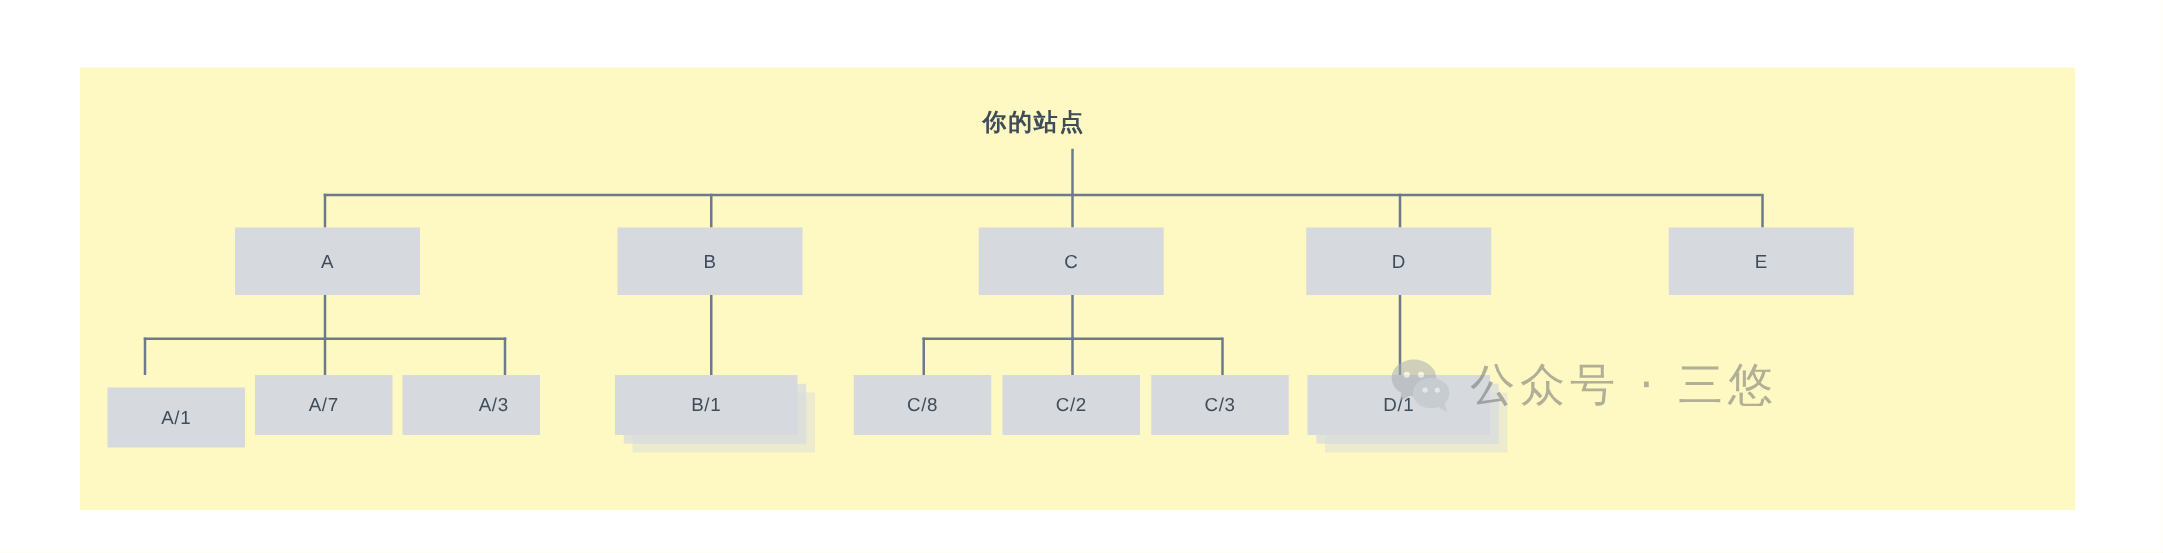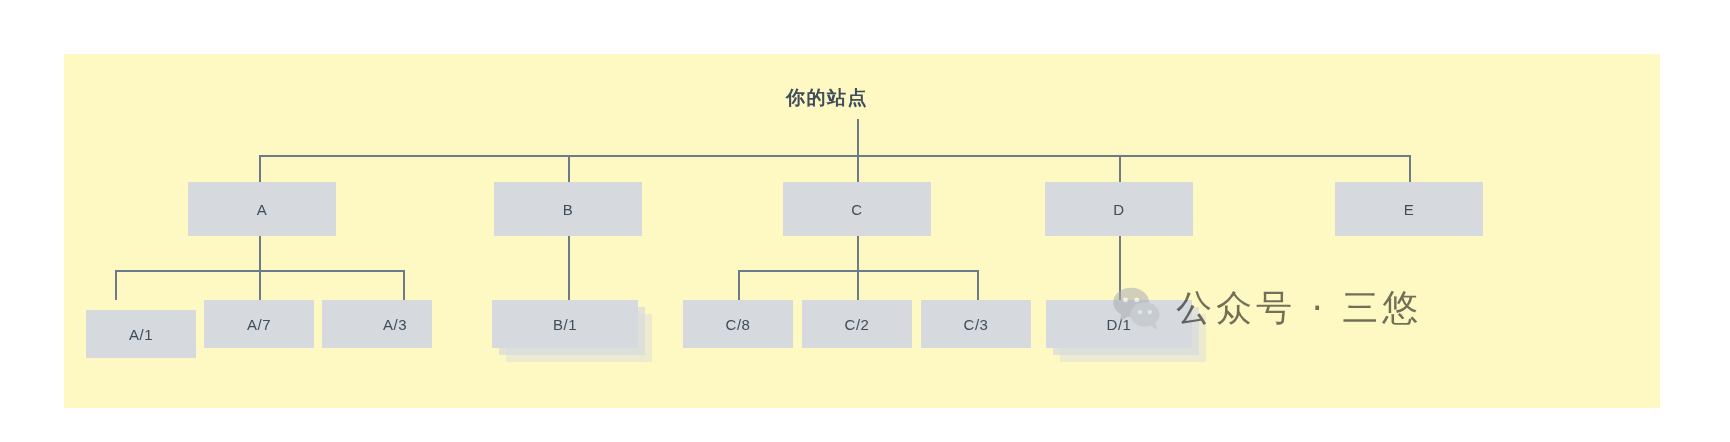--- a/index.html
+++ b/index.html
@@ -95,21 +95,21 @@
     pointer-events: none;
     opacity: 0.55;
   }
   #watermark .wm-logo {
     width: 52px;
     height: 52px;
     flex: 0 0 auto;
   }
   #watermark .wm-text {
     font-size: 36px;
-    color: #000000;
+    color: #737373;
     letter-spacing: 4px;
     white-space: nowrap;
     font-family: "DejaVu Sans", "Liberation Sans", sans-serif;
   }
 </style>
 </head>
 <body>
 
 <div id="canvas">
 

